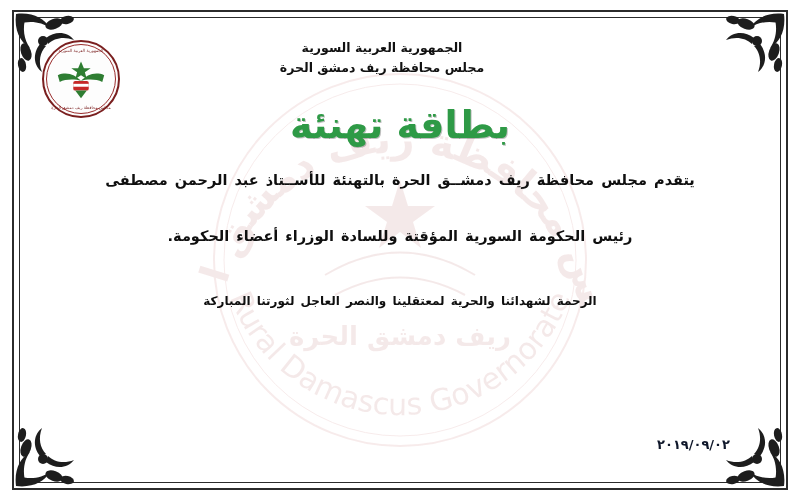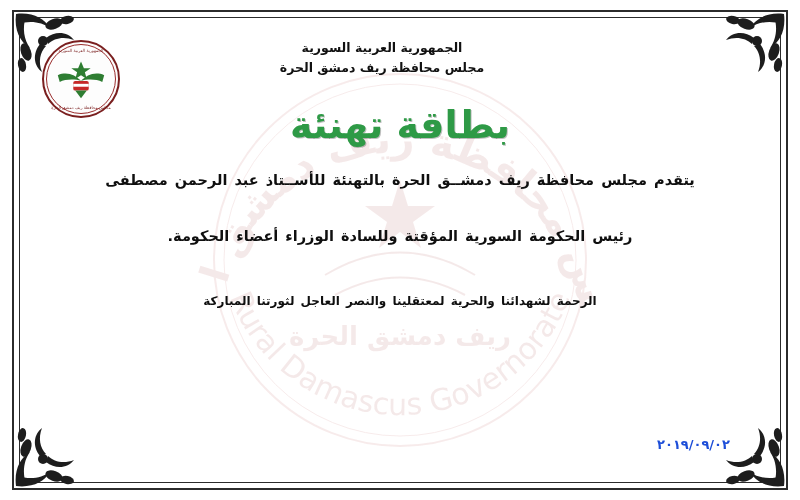--- a/index.html
+++ b/index.html
@@ -161,21 +161,21 @@
     margin-bottom: 0;
   }
 
   
   .date {
     position: absolute;
     right: 70px;
     bottom: 48px;
     font-size: 13px;
     font-weight: bold;
-    color: #1d4ed8;
+    color: #0f172a;
     direction: ltr;
     letter-spacing: 0.5px;
   }
 </style>
 </head>
 <body>
 
 <div class="page">
 
   <div class="watermark">

